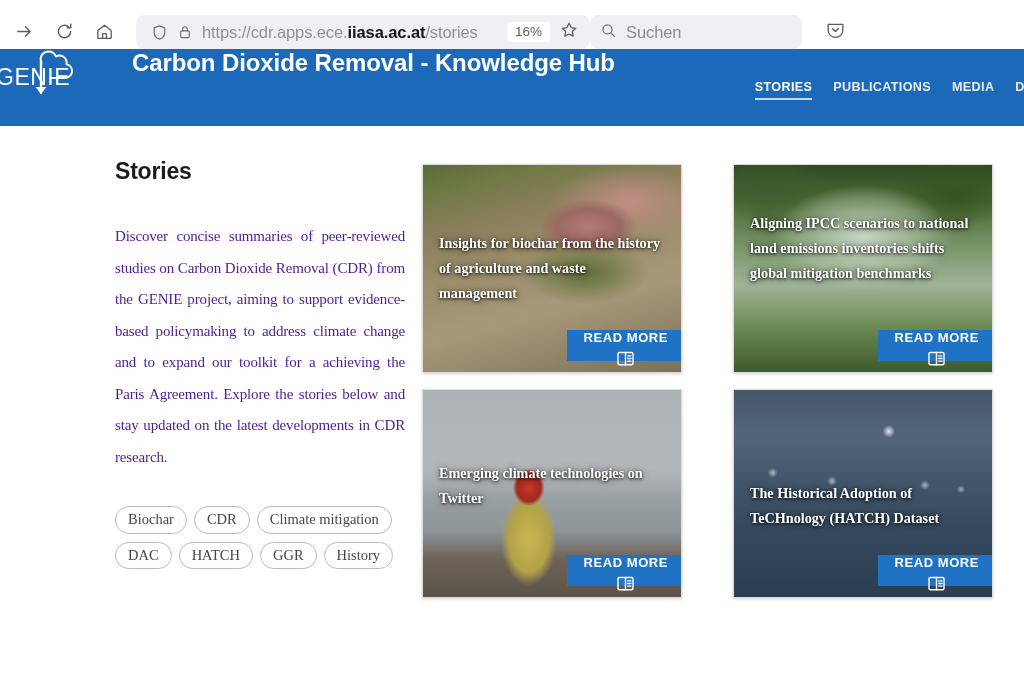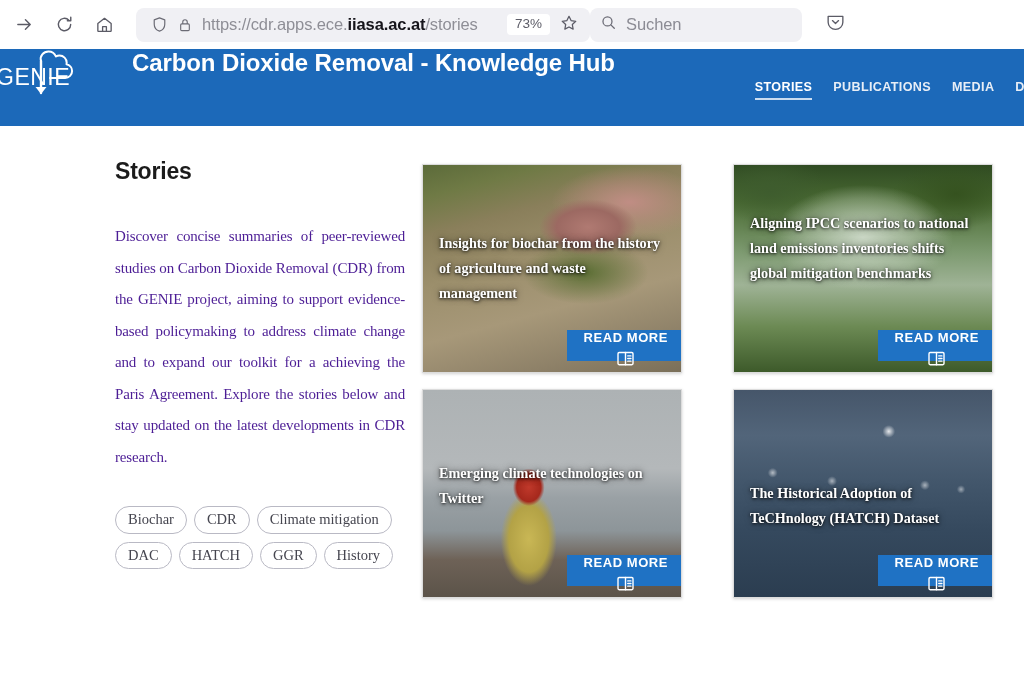--- a/index.html
+++ b/index.html
@@ -8,21 +8,21 @@
     overflow: hidden;
     background: #ffffff;
     font-family: "Liberation Sans", sans-serif;
   }
 
   
   .browser-bar {
     height: 49px;
     background: #ffffff;
     display: flex;
-    align-items: center;
+    align-items: flex-end;
     padding: 0 10px 0 6px;
     gap: 0px;
     position: relative;
   }
   .nav-btn {
     width: 36px; height: 36px;
     display: flex; align-items: center; justify-content: center;
     border-radius: 6px;
     flex: 0 0 auto;
   }
@@ -294,21 +294,21 @@
         <path d="M10 2.2l6.2 2.3v5.1c0 4-2.7 7-6.2 8.2-3.5-1.2-6.2-4.2-6.2-8.2V4.5L10 2.2z"></path>
       </svg>
     </span>
     <span class="url-icon">
       <svg width="16" height="16" viewBox="0 0 20 20" fill="none" stroke="#6b6b75" stroke-width="1.4" stroke-linejoin="round">
         <rect x="4.6" y="8.6" width="10.8" height="8.4" rx="1.4"></rect>
         <path d="M7.2 8.6V6.3a2.8 2.8 0 0 1 5.6 0v2.3"></path>
       </svg>
     </span>
     <span class="url-text"><span class="scheme">https://cdr.apps.ece.</span><span class="host">iiasa.ac.at</span><span class="path">/stories</span></span>
-    <span class="zoom-badge">73%</span>
+    <span class="zoom-badge">16%</span>
     <span class="star-btn">
       <span>
         <svg width="18" height="18" viewBox="0 0 20 20" fill="none" stroke="#5b5b66" stroke-width="1.4" stroke-linejoin="round">
           <path d="M10 2.6l2.3 4.7 5.2.8-3.8 3.6.9 5.1L10 14.4l-4.6 2.4.9-5.1L2.5 8.1l5.2-.8L10 2.6z"></path>
         </svg>
       </span>
     </span>
   </div>
 
   <div class="search-wrap">

